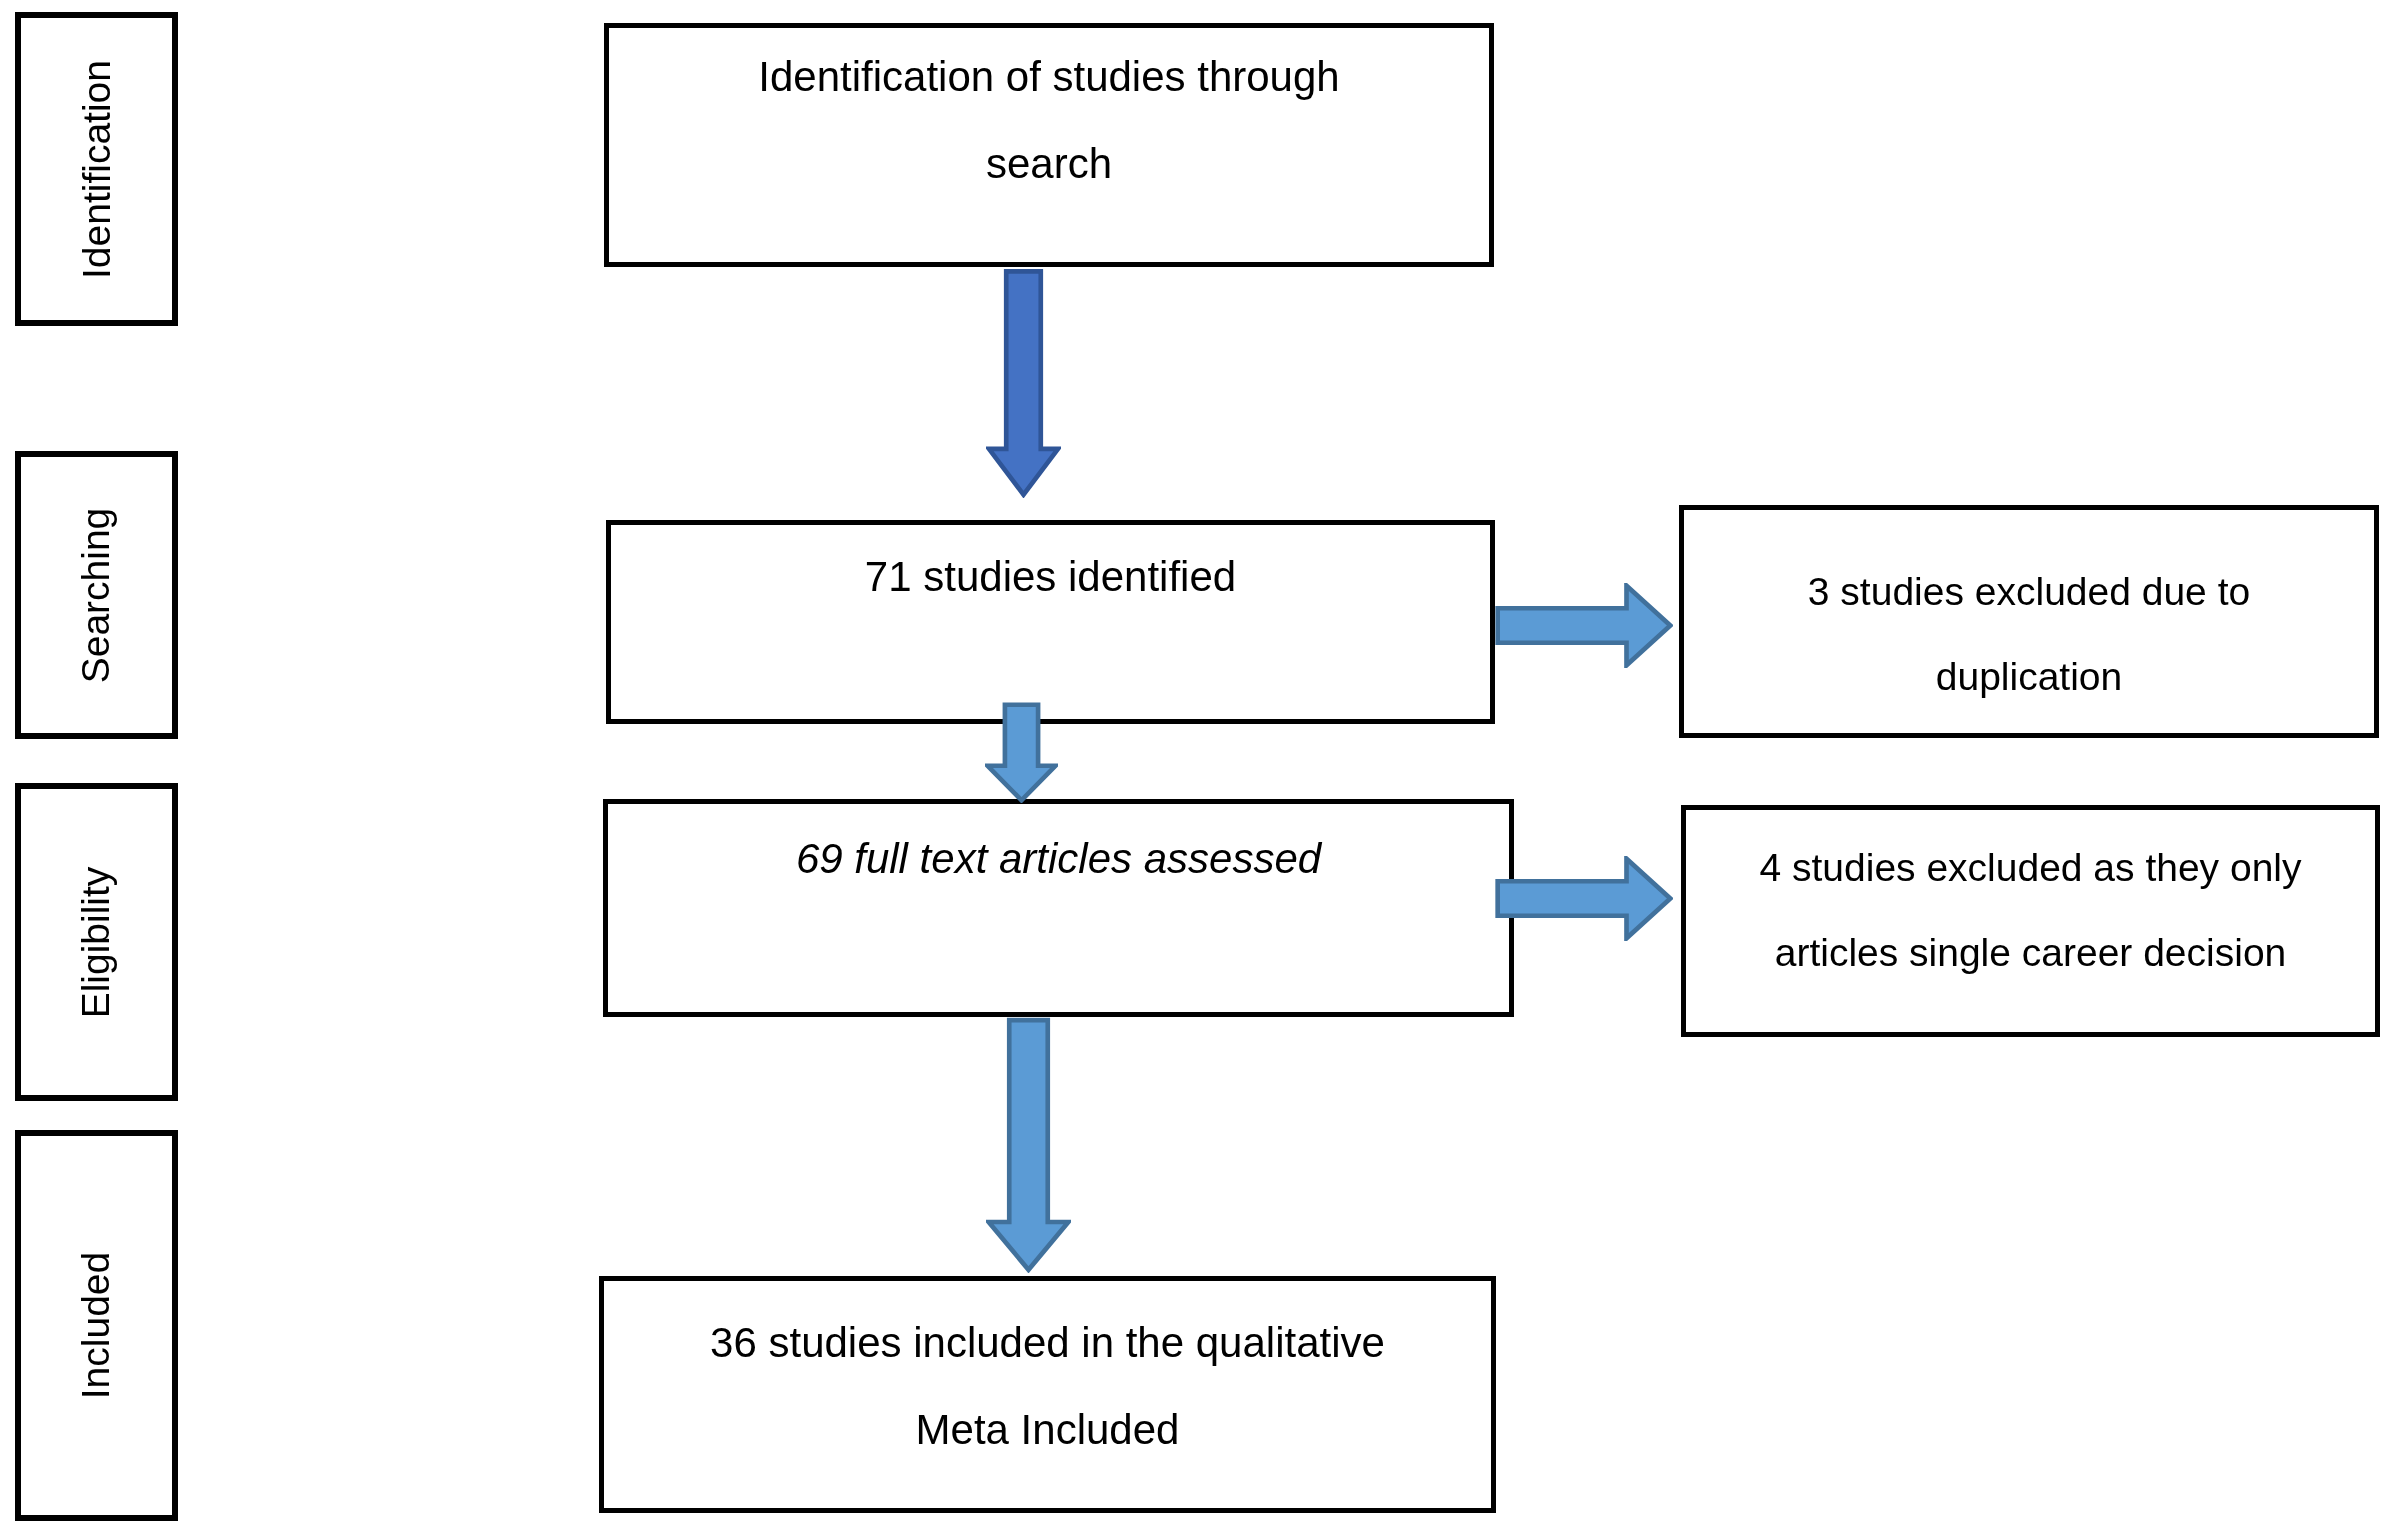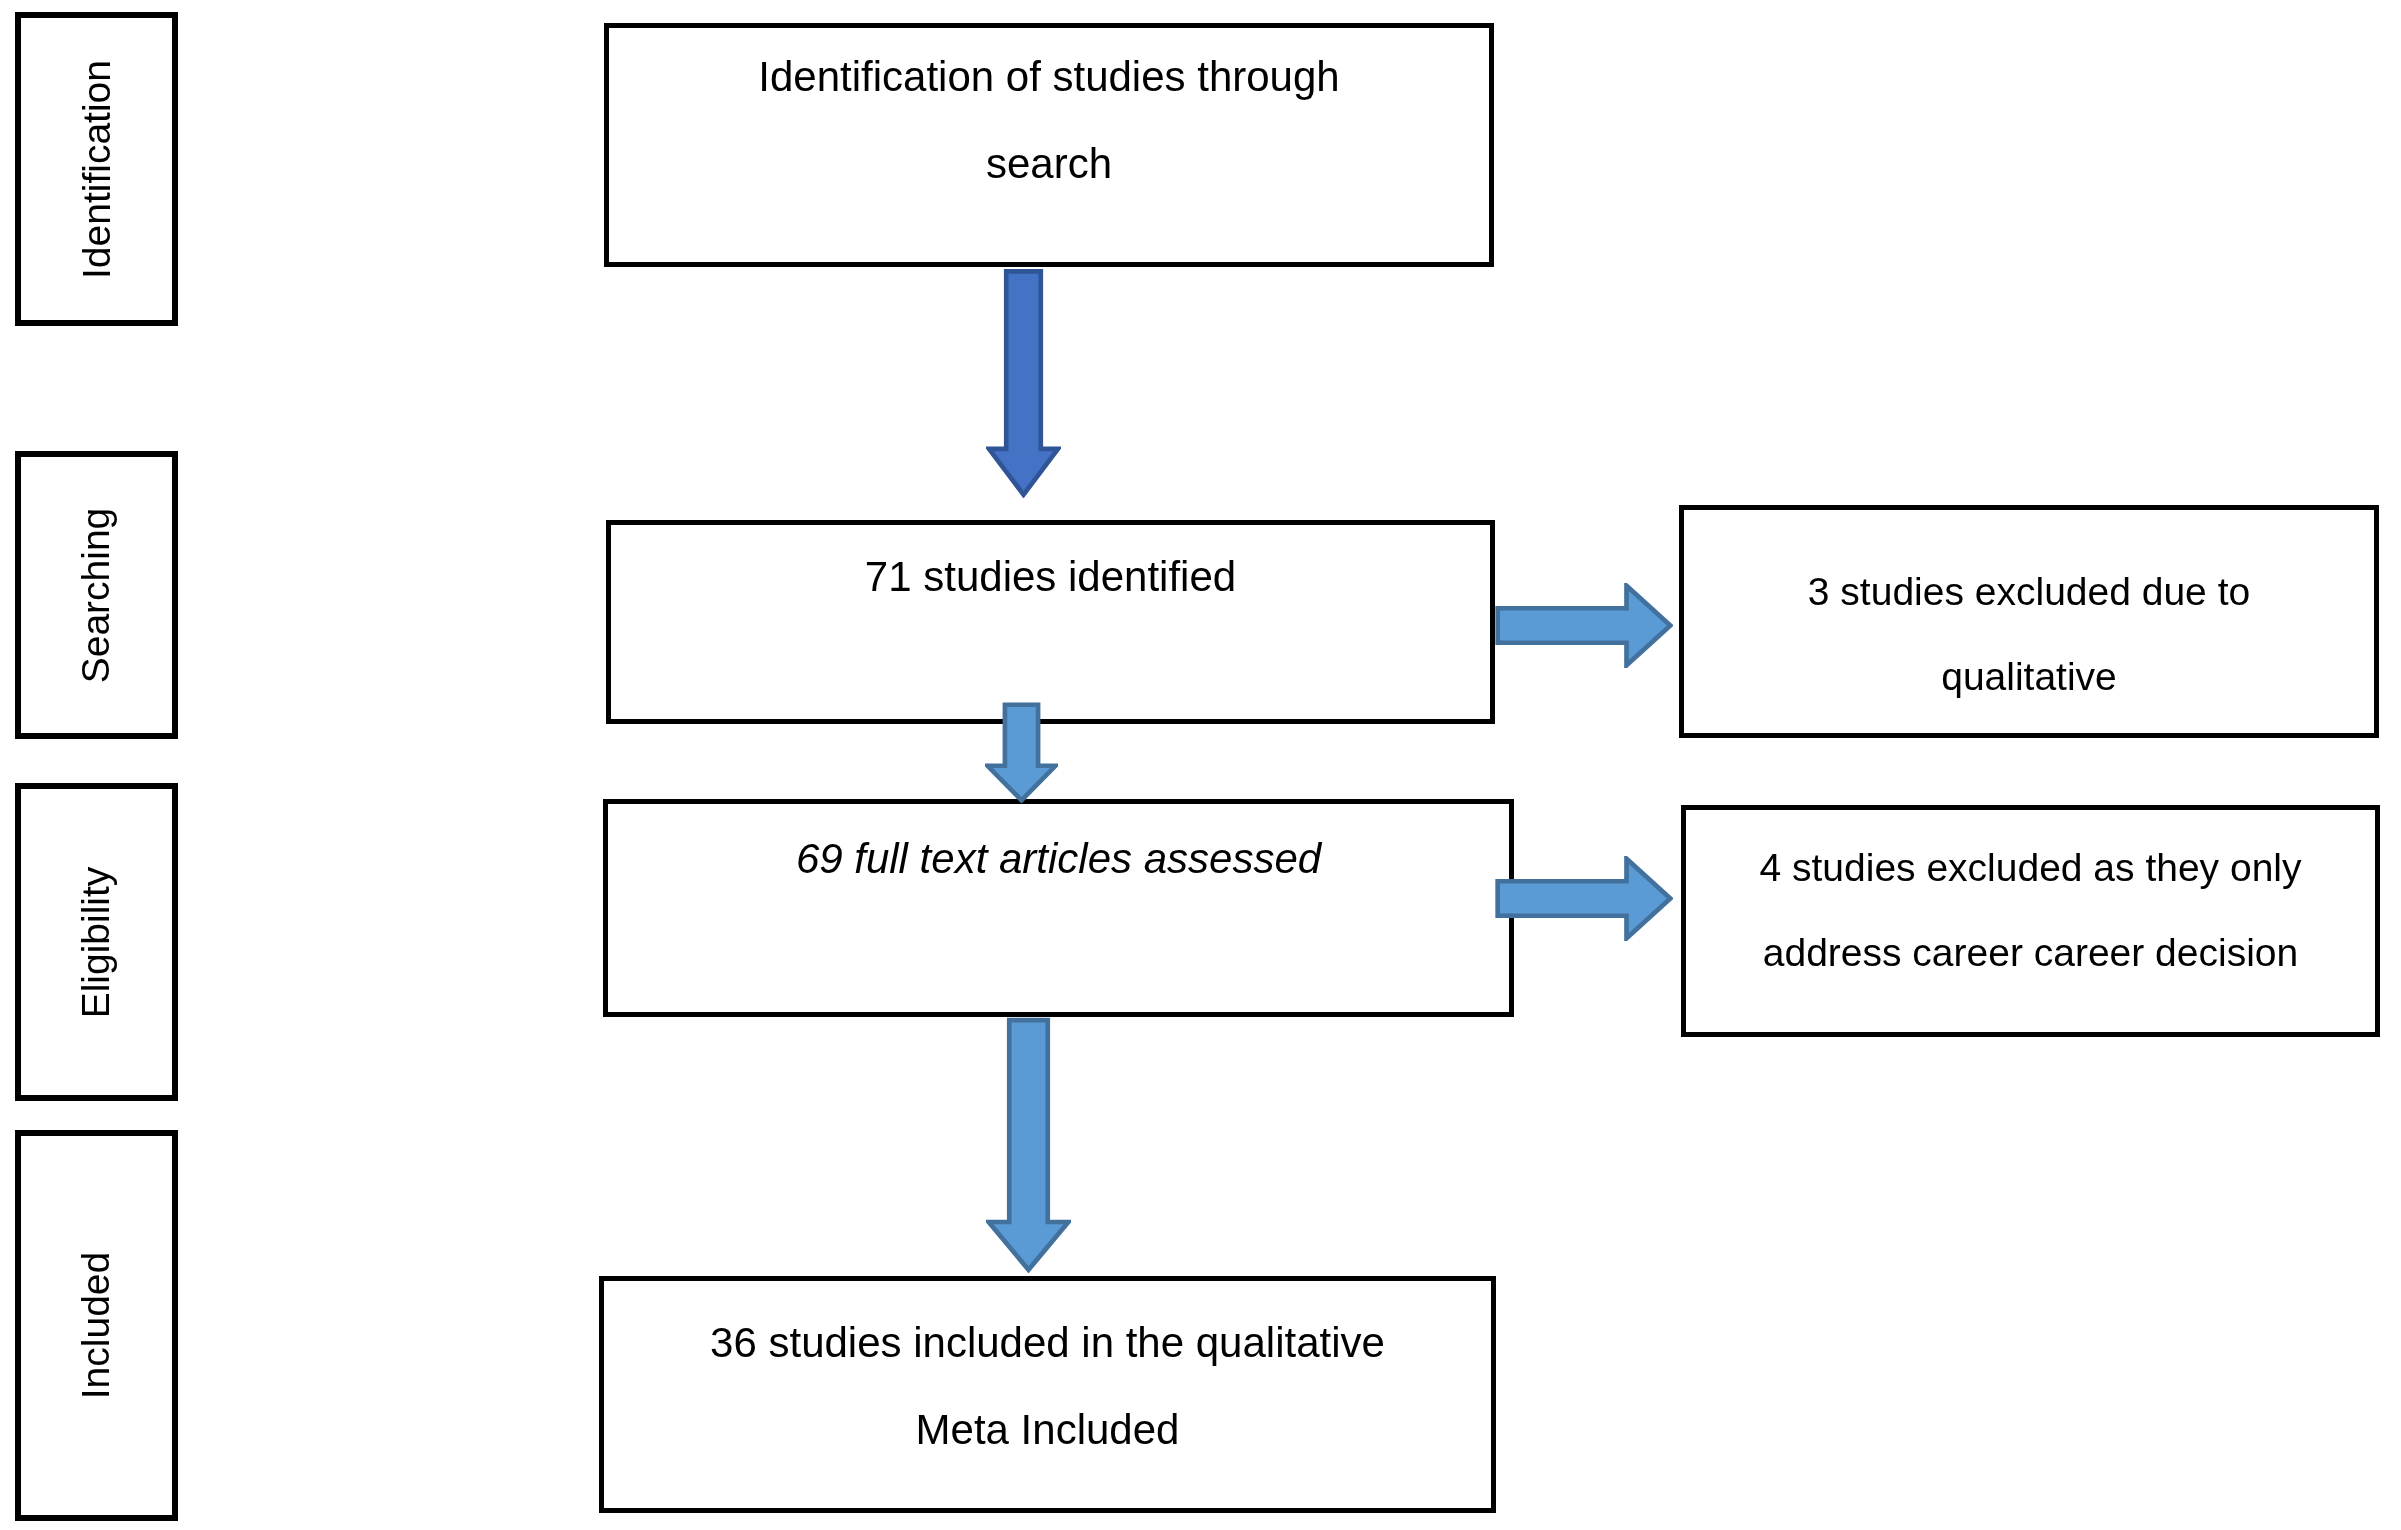--- a/index.html
+++ b/index.html
@@ -87,25 +87,25 @@
   <div class="box flow-box" id="flow-3">
     <span class="line">69 full text articles assessed</span>
   </div>
   <div class="box flow-box" id="flow-4">
     <span class="line">36 studies included in the qualitative</span>
     <span class="line">Meta Included</span>
   </div>
 
   <div class="box excl-box" id="excl-1">
     <span class="line">3 studies excluded due to</span>
-    <span class="line">qualitative</span>
+    <span class="line">duplication</span>
   </div>
   <div class="box excl-box" id="excl-2">
     <span class="line">4 studies excluded as they only</span>
-    <span class="line">address career career decision</span>
+    <span class="line">articles single career decision</span>
   </div>
 
   <svg class="arrow-svg" style="left:986px; top:268px;" width="75" height="230" viewBox="0 0 112 346">
     <polygon points="30,5 82,5 82,272 108,272 56,341 4,272 30,272" stroke-width="7" stroke-linejoin="miter" fill="#4472c4" stroke="#2f5597"></polygon>
   </svg>
 
   <svg class="arrow-svg" style="left:985px; top:702px;" width="73" height="101" viewBox="0 0 110 152">
     <polygon points="30,4 80,4 80,96 106,96 55,148 4,96 30,96" stroke-width="7" stroke-linejoin="miter" fill="#5b9bd5" stroke="#41719c"></polygon>
   </svg>
 

